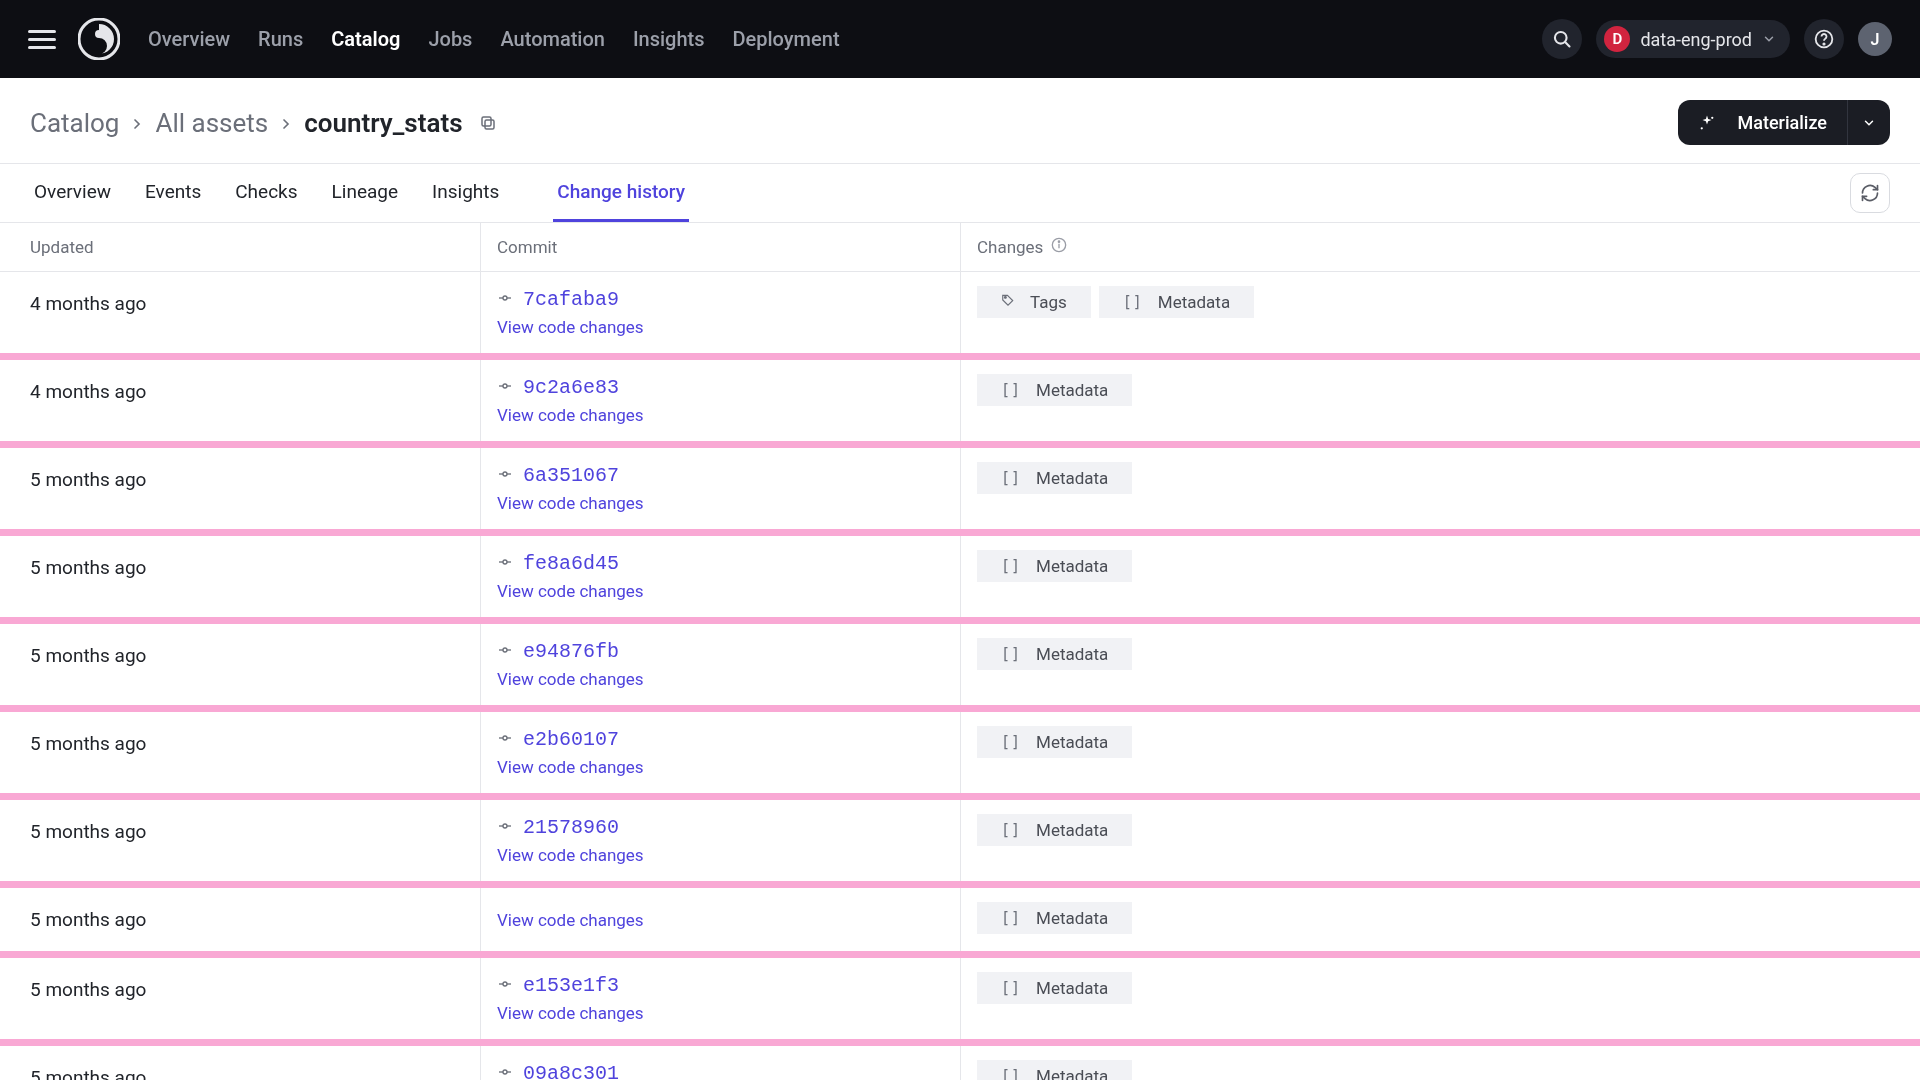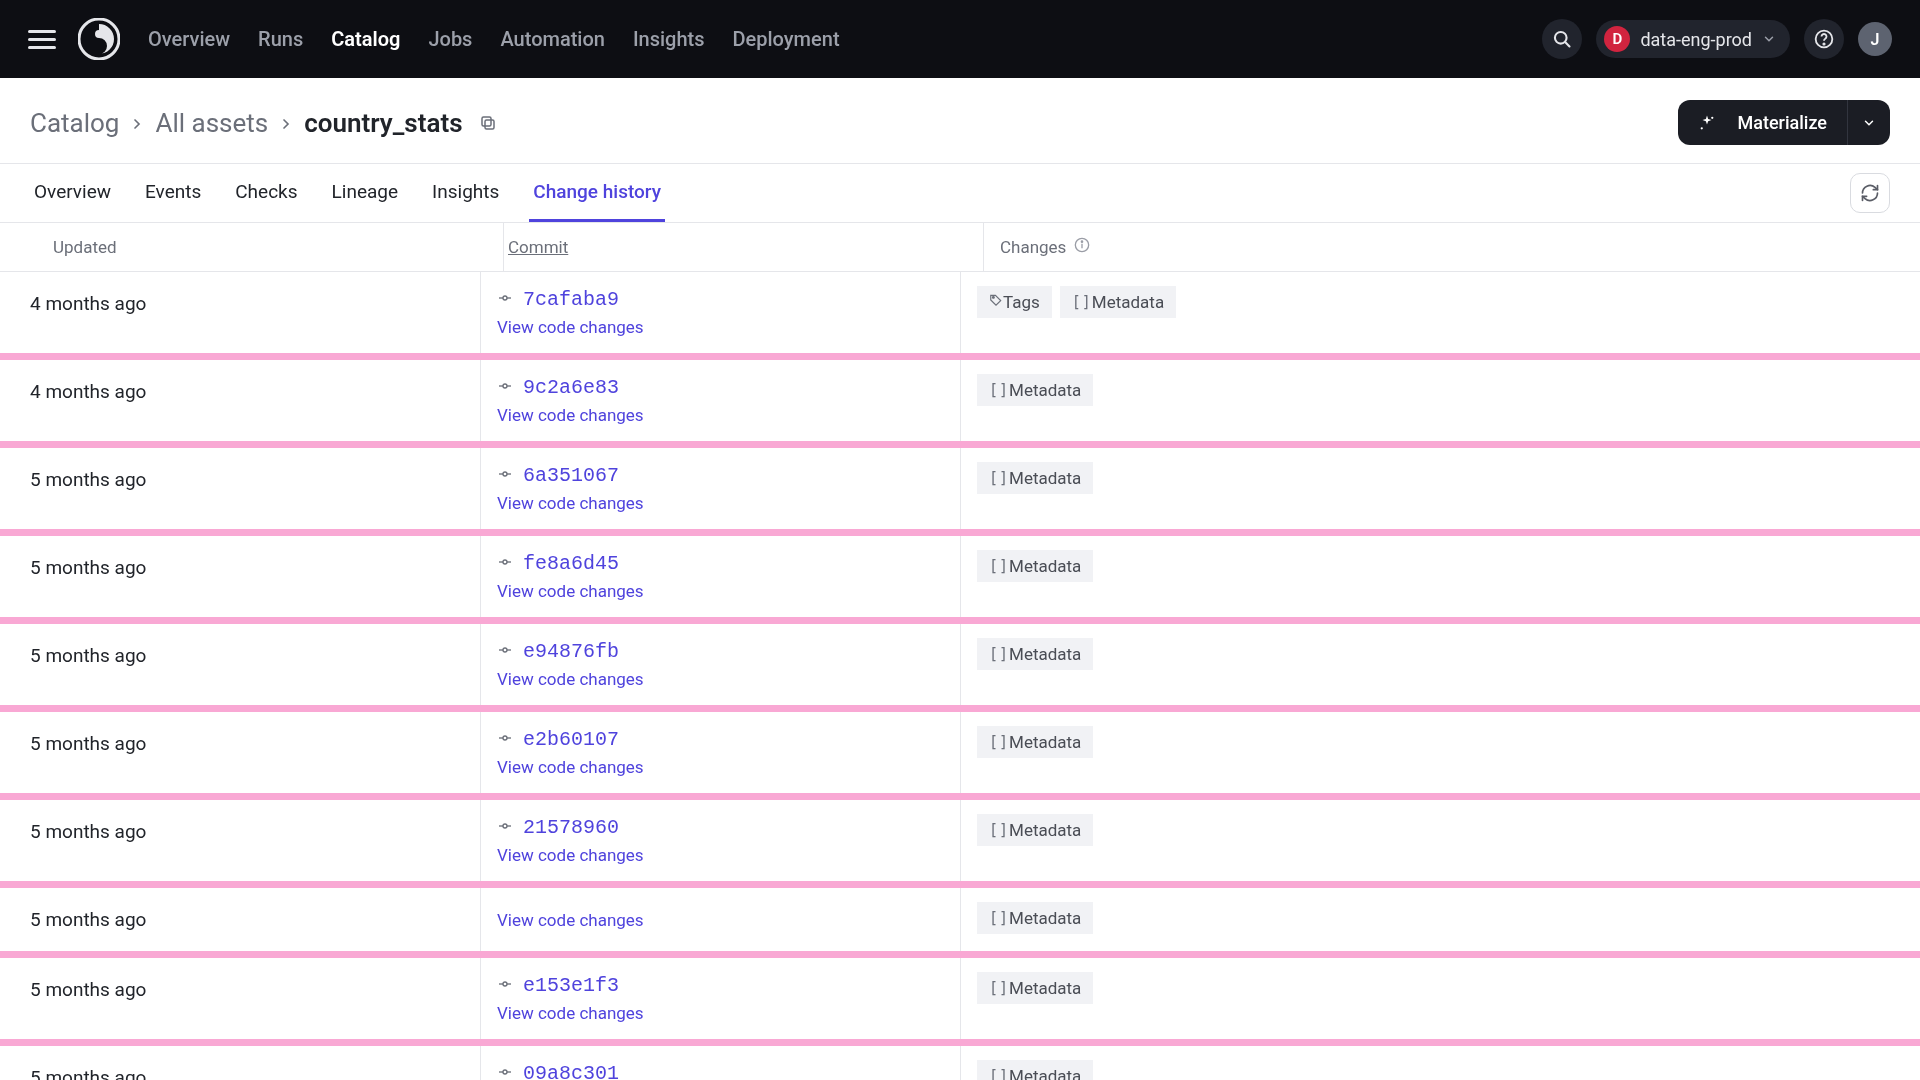--- a/index.html
+++ b/index.html
@@ -25,37 +25,37 @@
   .crumb-current { color: #21242a; font-weight: 600; }
   .crumb-sep { color: #6b6f79; }
   .copy-btn { margin-left: 6px; color: #6b6f79; cursor: pointer; }
   .materialize-wrap { display: flex; }
   .materialize-btn { display: flex; align-items: center; gap: 22px; background: #1b1d24; color: #fff; font-size: 18px; font-weight: 500; padding: 12px 20px; border-radius: 12px 0 0 12px; cursor: pointer; }
   .materialize-drop { background: #1b1d24; color: #fff; padding: 12px 14px; border-radius: 0 12px 12px 0; border-left: 1px solid #32353f; cursor: pointer; display: flex; align-items: center; }
   
   .tabs-row { display: flex; align-items: center; justify-content: space-between; padding: 0 30px; border-top: 1px solid #e5e6ea; border-bottom: 1px solid #e5e6ea; }
   .tabs { display: flex; gap: 26px; }
   .tab { padding: 16px 4px; font-size: 19px; color: #21242a; cursor: pointer; border-bottom: 3px solid transparent; }
-  .tab.active { color: #4f43dd; border-bottom-color: #4f43dd; font-weight: 500; }
+  .tab.active { color: #4f43dd; border-bottom-color: #4f43dd; font-weight: 500; margin-left: 24px; }
   .refresh-btn { width: 40px; height: 40px; border: 1px solid #d9dbe0; border-radius: 10px; display: flex; align-items: center; justify-content: center; cursor: pointer; color: #5a5d66; }
   
   .table-head { display: flex; font-size: 17px; color: #6b6f79; border-bottom: 1px solid #e5e6ea; }
-  .col-updated { width: 480px; padding: 14px 0 14px 30px; margin-left: 23px; }
-  .col-commit { width: 480px; padding: 14px 0 14px 4px; border-left: 1px solid #e5e6ea; text-decoration: underline; }
+  .col-updated { width: 480px; padding: 14px 0 14px 30px; }
+  .col-commit { width: 480px; padding: 14px 0 14px 16px; border-left: 1px solid #e5e6ea; }
   .col-changes { flex: 1; padding: 14px 0 14px 16px; border-left: 1px solid #e5e6ea; display: flex; align-items: flex-end; gap: 8px; }
   .info-icon { color: #9a9da6; }
   .row { display: flex; border-bottom: 7px solid #f9a8d4; }
   .cell-updated { width: 480px; padding: 20px 0 20px 30px; font-size: 19px; }
   .cell-commit { width: 480px; padding: 16px 0 16px 16px; border-left: 1px solid #e5e6ea; }
   .cell-changes { flex: 1; padding: 14px 0 14px 16px; border-left: 1px solid #e5e6ea; display: flex; gap: 8px; align-items: flex-start; }
   .commit-line { display: flex; align-items: center; gap: 10px; }
   .commit-icon { color: #6b6f79; }
   .commit-hash { font-family: "SFMono-Regular", Consolas, "Liberation Mono", Menlo, monospace; font-size: 20px; color: #4f43dd; cursor: pointer; }
   .view-link { font-size: 17px; color: #4f43dd; cursor: pointer; margin-top: 6px; display: inline-block; }
-  .chip { display: inline-flex; align-items: center; gap: 0; background: #f1f2f5; border-radius: 0; padding: 6px 12px; font-size: 17px; color: #4a4d55; }
+  .chip { display: inline-flex; align-items: center; gap: 15px; background: #f1f2f5; border-radius: 0; padding: 6px 24px; font-size: 17px; color: #4a4d55; }
   .chip-icon { color: #6b6f79; font-size: 15px; }
   .brackets { font-family: "SFMono-Regular", Consolas, monospace; letter-spacing: 1px; }
   
   .scroll-target { height: calc(1080px - 78px - 79px - 63px); overflow-y: auto; }
   .scroll-target::-webkit-scrollbar { width: 14px; }
   .scroll-target::-webkit-scrollbar-thumb { background: #c9ccd2; border-radius: 8px; }
   .scroll-target::-webkit-scrollbar-track { background: #f5f5f7; }
 </style>
 </head>
 <body>

